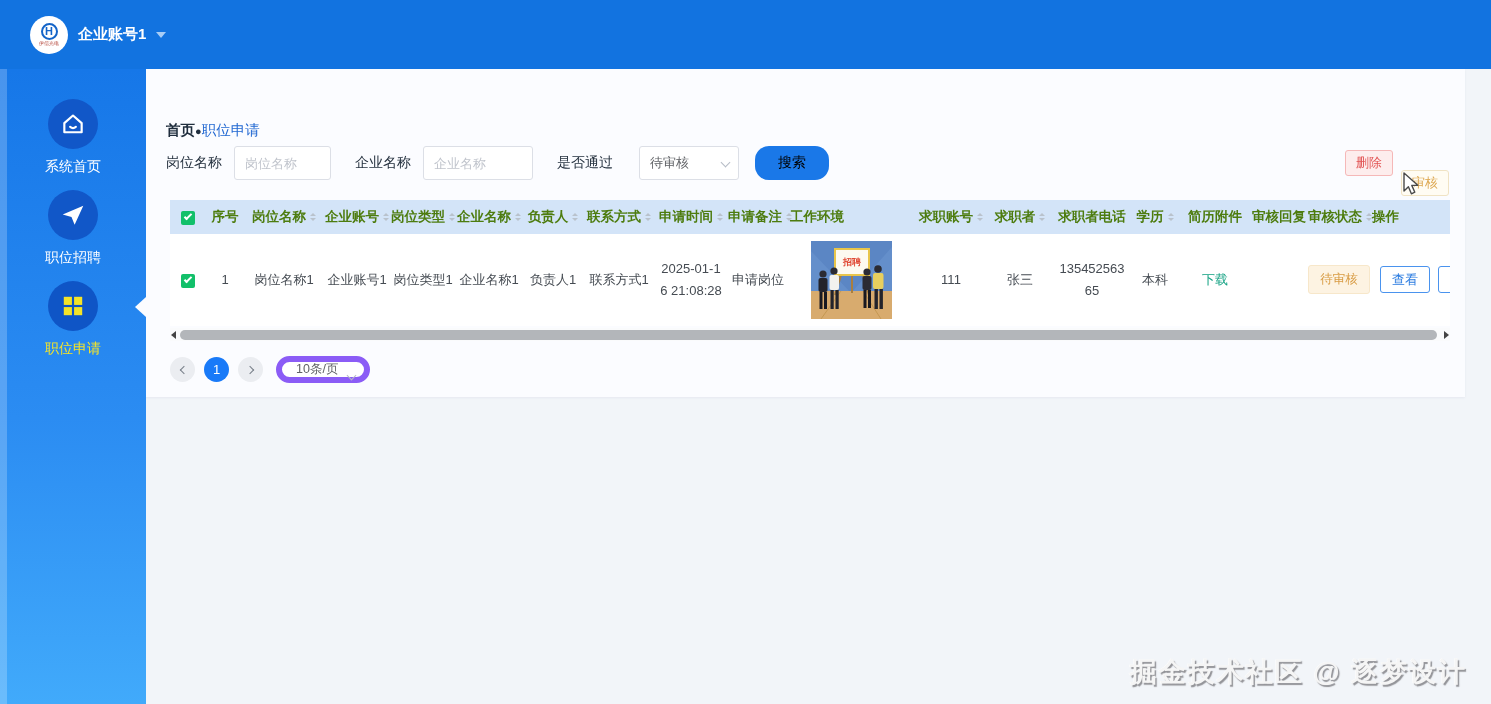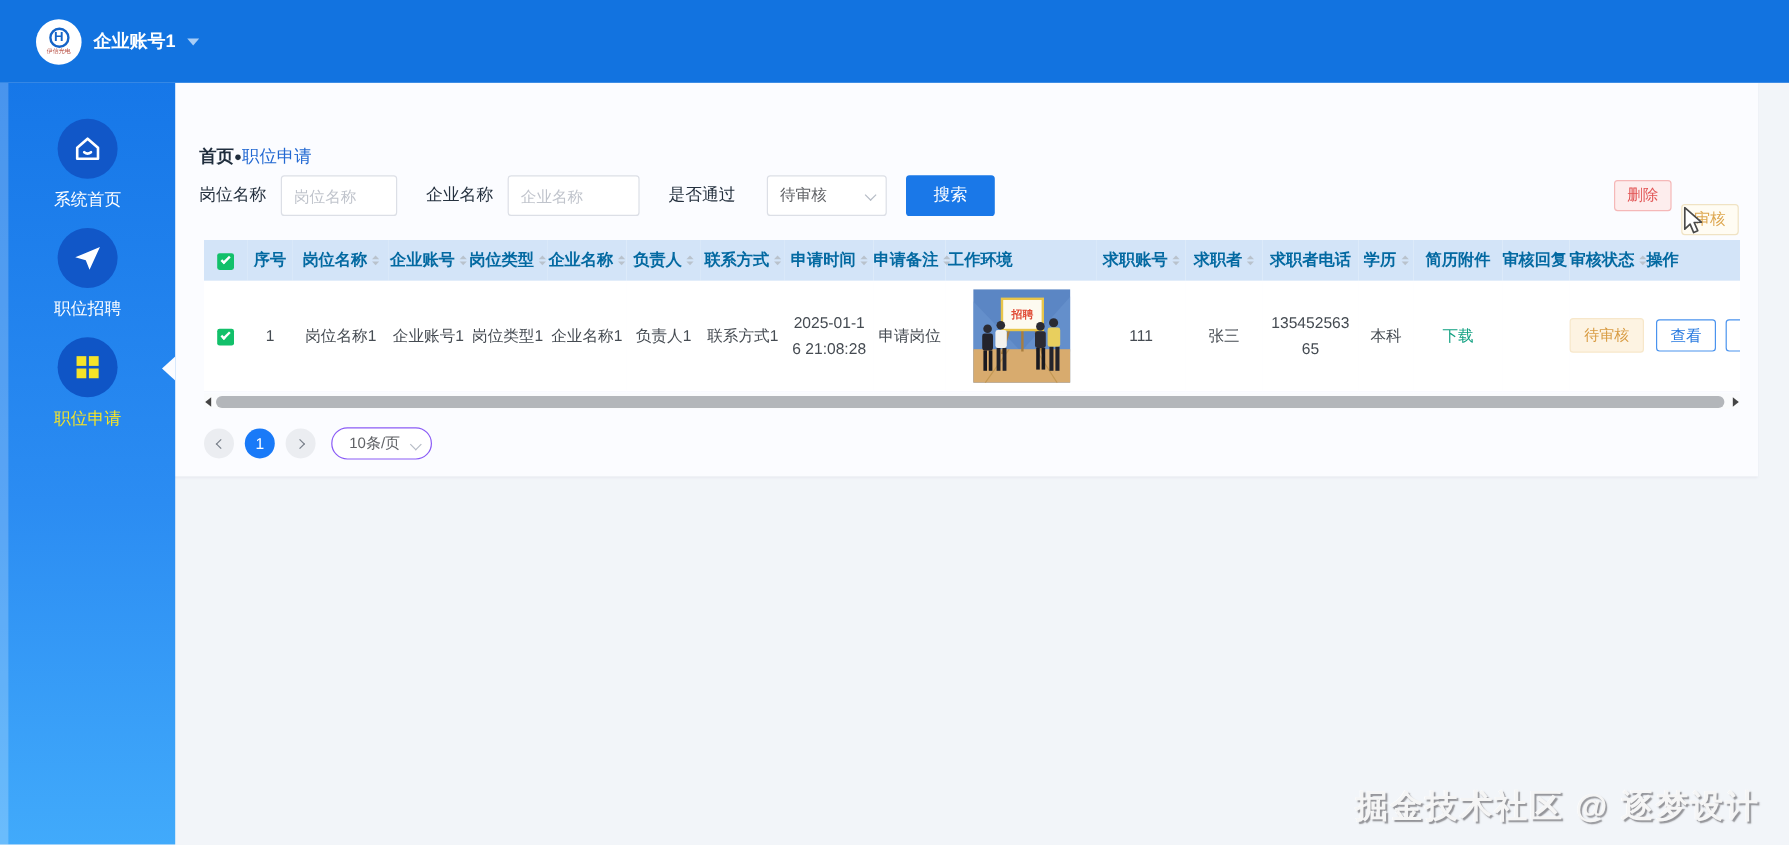--- a/index.html
+++ b/index.html
@@ -41,31 +41,31 @@
   
   .filter-row { position:absolute; left:33px; top:76px; display:flex; align-items:center; height:36px; font-size:14px; color:#25313f; }
   .f-label { margin-right:12px; white-space:nowrap; }
   .f-input { width:97px; height:34px; border:1px solid #dcdfe6; border-radius:3px; background:#ffffff; padding:0 10px; font-size:13px; color:#606266; outline:none; font-family:inherit; }
   .f-input::placeholder { color:#c0c4cc; }
   .f-input.wide { width:110px; }
   .gap24 { width:24px; } .gap14 { width:14px; } .gap16 { width:16px; }
   .f-select { position:relative; width:100px; height:34px; border:1px solid #dcdfe6; border-radius:3px; background:#ffffff; display:flex; align-items:center; padding:0 22px 0 10px; font-size:13px; color:#606266; cursor:pointer; }
   .chev { display:inline-block; width:7px; height:7px; border-left:1.6px solid #b6bcc6; border-bottom:1.6px solid #b6bcc6; }
   .chev.down { transform:rotate(-45deg); position:absolute; right:9px; top:12px; }
-  .btn-search { height:34px; width:74px; background:#1a78e8; border:none; border-radius:3px; color:#ffffff; font-size:14px; cursor:pointer; font-family:inherit; }
+  .btn-search { height:34px; width:74px; background:#1a78e8; border:none; border-radius:14px; color:#000000; font-size:14px; cursor:pointer; font-family:inherit; }
 
   
   .action-btns { position:absolute; top:81px; right:42px; display:flex; gap:8px; }
   .btn-danger { height:26px; padding:0 10px; font-size:13px; background:#fdeded; border:1px solid #f5b8b8; border-radius:3px; color:#e25454; cursor:pointer; font-family:inherit; }
   .btn-audit { height:26px; padding:0 10px; font-size:13px; background:#fffcf3; border:1px solid #f0e3c4; border-radius:3px; color:#dda64e; cursor:pointer; font-family:inherit;margin-top:20px; }
 
   
   .table-wrap { position:absolute; left:37px; top:131px; width:1280px; height:126px; overflow:hidden; }
   table { width:1378px; table-layout:fixed; border-collapse:collapse; }
-  thead th { height:34px; background:#d3e4f8; color:#0369a1; font-size:13.5px; font-weight:bold; text-align:center; white-space:nowrap; }
+  thead th { height:34px; background:#d3e4f8; color:#4d7c0f; font-size:13.5px; font-weight:bold; text-align:center; white-space:nowrap; }
   thead th.al { text-align:left; padding-left:2px; }
   tbody td { height:92px; background:#ffffff; border-bottom:1px solid #eef1f6; font-size:13px; color:#454b52; text-align:center; vertical-align:middle; }
   td.brk { word-break:break-all; padding:0 4px; line-height:1.7; }
   td.brk2 { word-break:break-all; padding:0 7px; line-height:1.7;margin-top:44px; }
   .cb { display:inline-block; width:14px; height:14px; border-radius:2px; background:#12c06a; position:relative; cursor:pointer; vertical-align:middle; }
   .cb .tick { position:absolute; left:4.5px; top:1.5px; width:4px; height:8px; border-right:2px solid #ffffff; border-bottom:2px solid #ffffff; transform:rotate(45deg); }
   .sort { display:inline-block; vertical-align:middle; margin-left:4px; cursor:pointer; }
   .sort i { display:block; width:0; height:0; border:3.5px solid transparent; }
   .sort i.up { border-bottom-color:#b9c2cc; margin-bottom:2px; }
   .sort i.dn { border-top-color:#b9c2cc; }
@@ -82,21 +82,21 @@
   .hs-arrow.right { right:1px; border-top:4px solid transparent; border-bottom:4px solid transparent; border-left:5px solid #444; }
   .hs-thumb { position:absolute; left:10px; right:13px; top:1.5px; height:10px; background:#b3b6ba; border-radius:5px; cursor:pointer; }
 
   
   .pager { position:absolute; left:37px; top:287px; display:flex; align-items:center; gap:9px; }
   .pg-btn { width:25px; height:25px; border-radius:50%; background:#ebedf1; display:flex; align-items:center; justify-content:center; cursor:pointer; }
   .pg-btn .chev { width:6px; height:6px; border-color:#767e88; }
   .chev.left { transform:rotate(45deg); margin-left:2px; }
   .chev.right { transform:rotate(225deg); margin-right:2px; }
   .pg-current { width:25px; height:25px; border-radius:50%; background:#197af8; color:#ffffff; font-size:13px; display:flex; align-items:center; justify-content:center; cursor:pointer; }
-  .pg-size { position:relative; height:27px; border:1px solid #8b5cf6; border-radius:14px; background:#ffffff; display:flex; align-items:center; padding:0 26px 0 14px; font-size:12.5px; color:#606266; cursor:pointer; margin-left:4px; }
+  .pg-size { position:relative; height:27px; border:6px solid #8b5cf6; border-radius:14px; background:#ffffff; display:flex; align-items:center; padding:0 26px 0 14px; font-size:12.5px; color:#606266; cursor:pointer; margin-left:4px; }
   .pg-size .chev.down { top:10px; }
 
   
   .watermark { position:absolute; right:24px; bottom:14px; font-size:27px; font-weight:bold; letter-spacing:2px; color:#f5f5f5; text-shadow:1.5px 1.5px 1px rgba(130,130,135,0.85), -0.5px -0.5px 0 rgba(255,255,255,0.9); z-index:6; }
 
   
   .cursor { position:absolute; left:1400px; top:172px; z-index:9; }
 </style>
 </head>
 <body>

